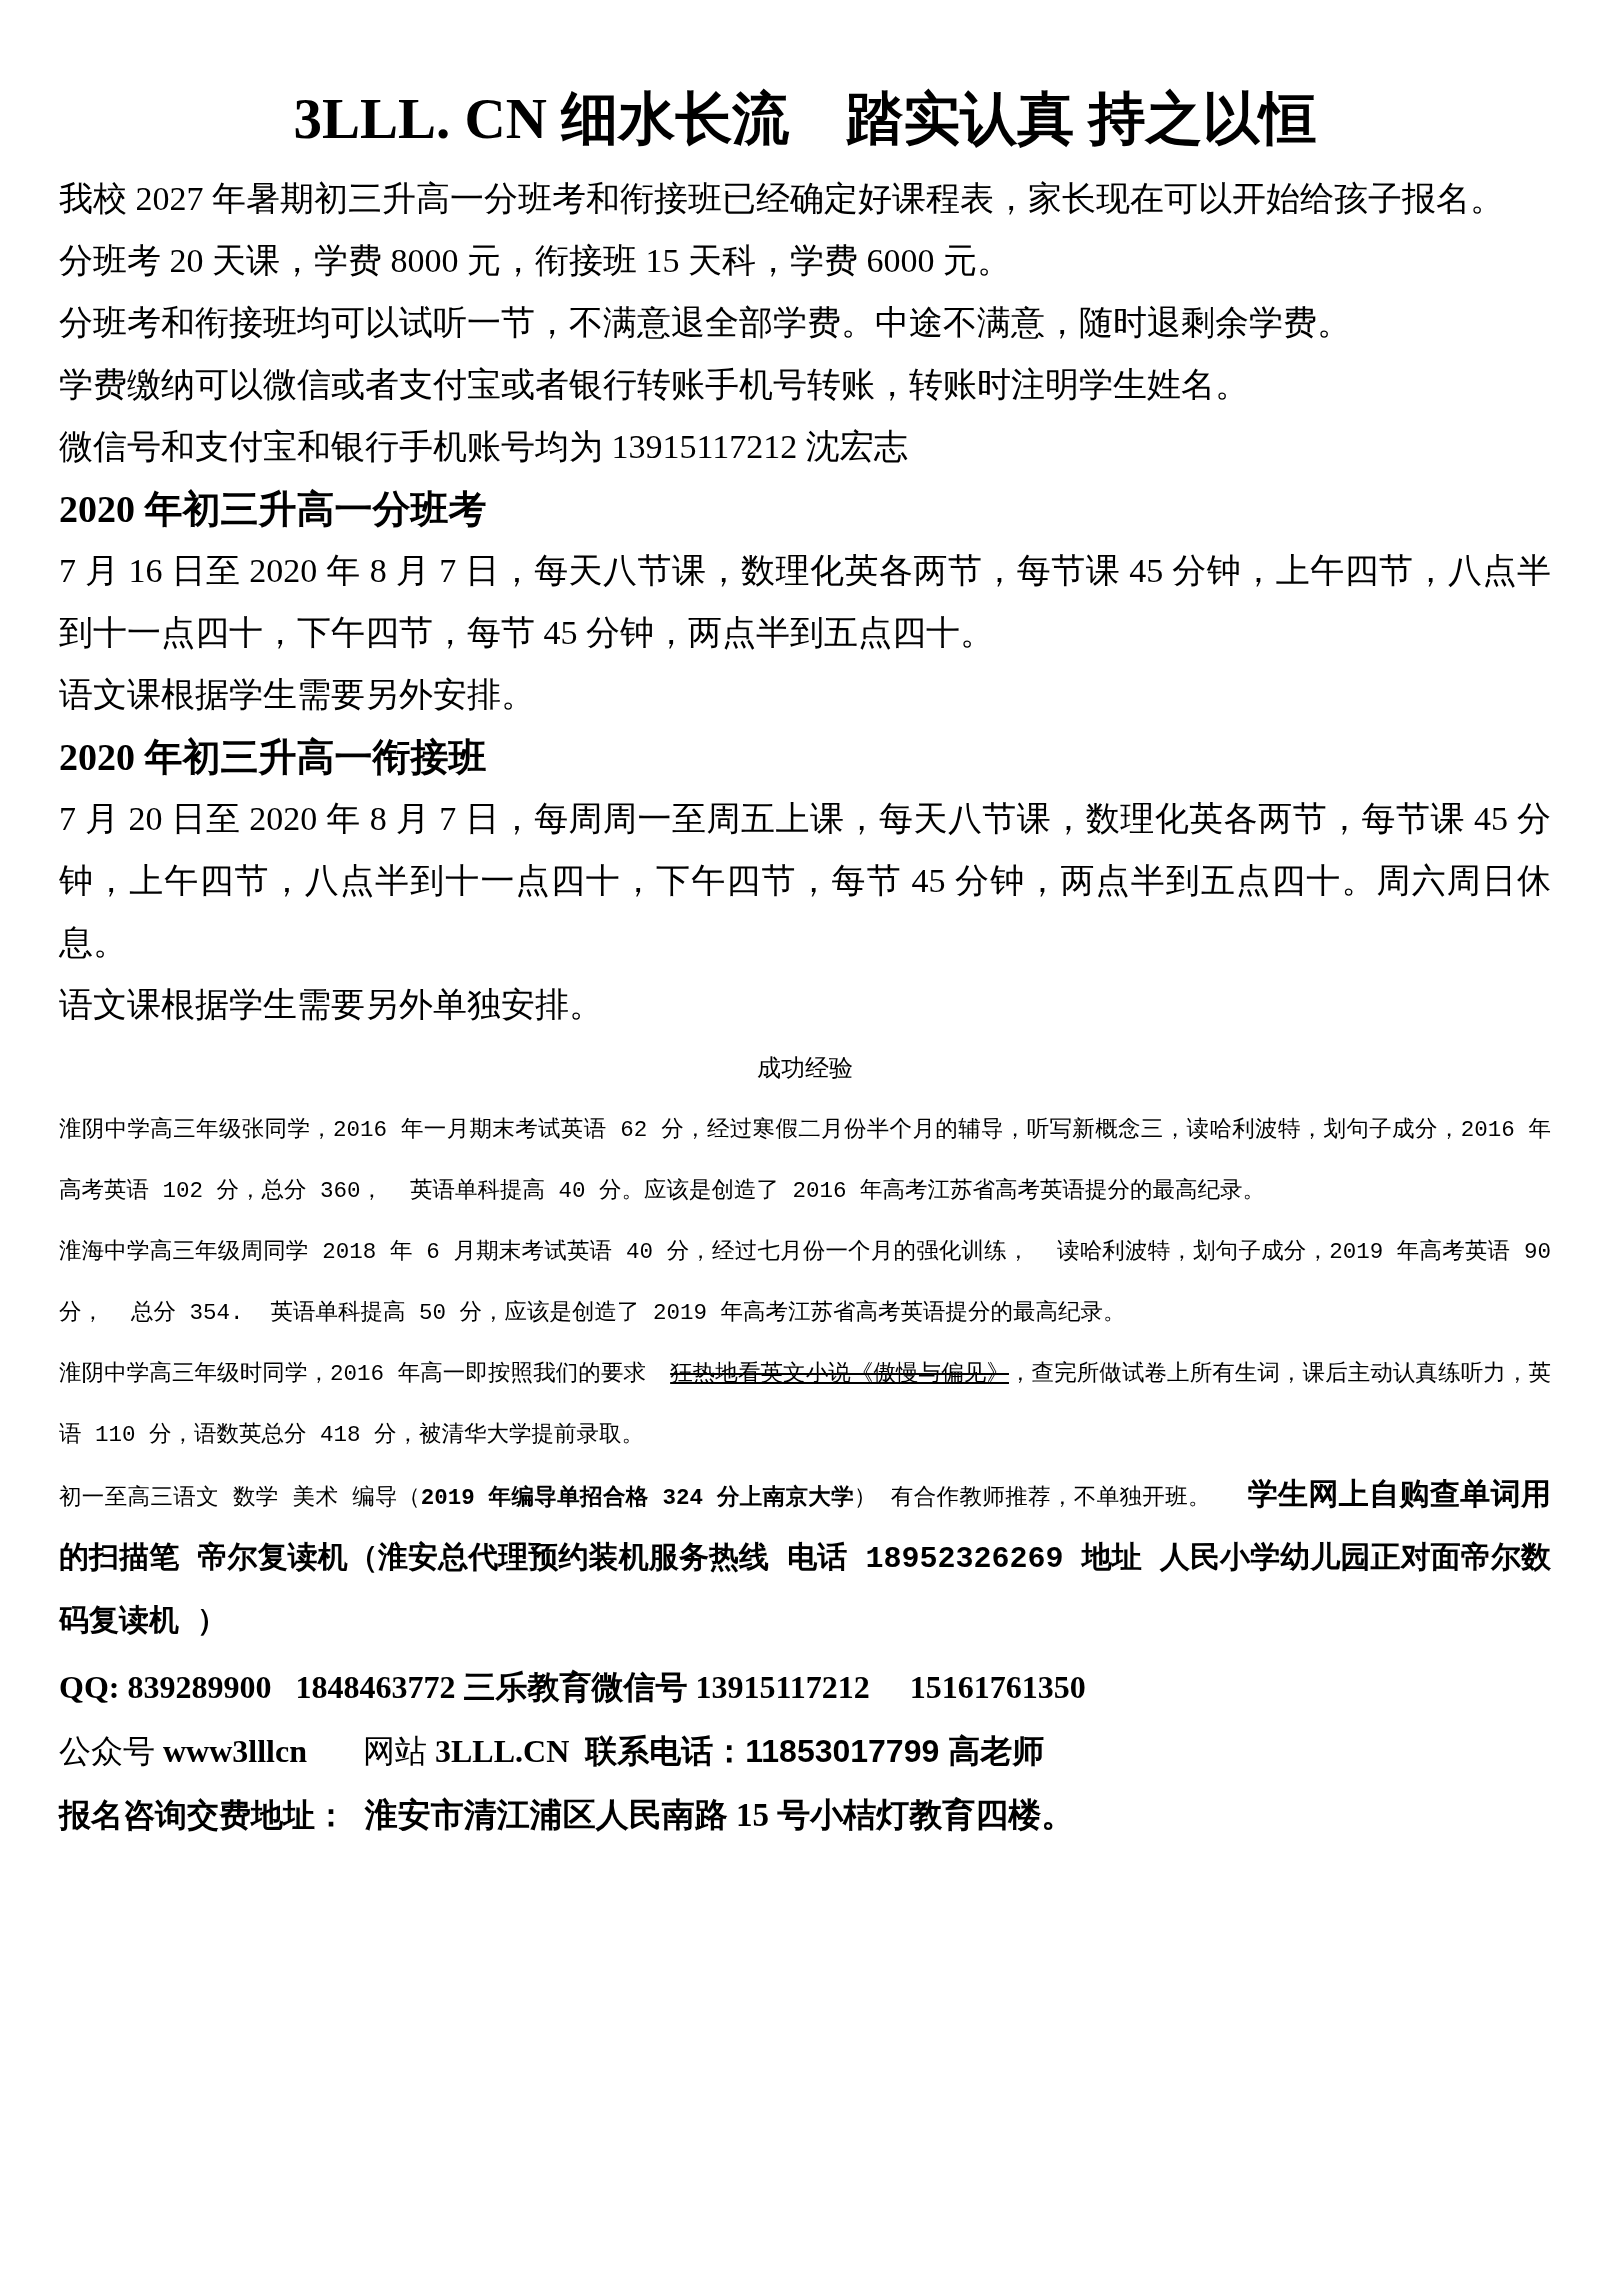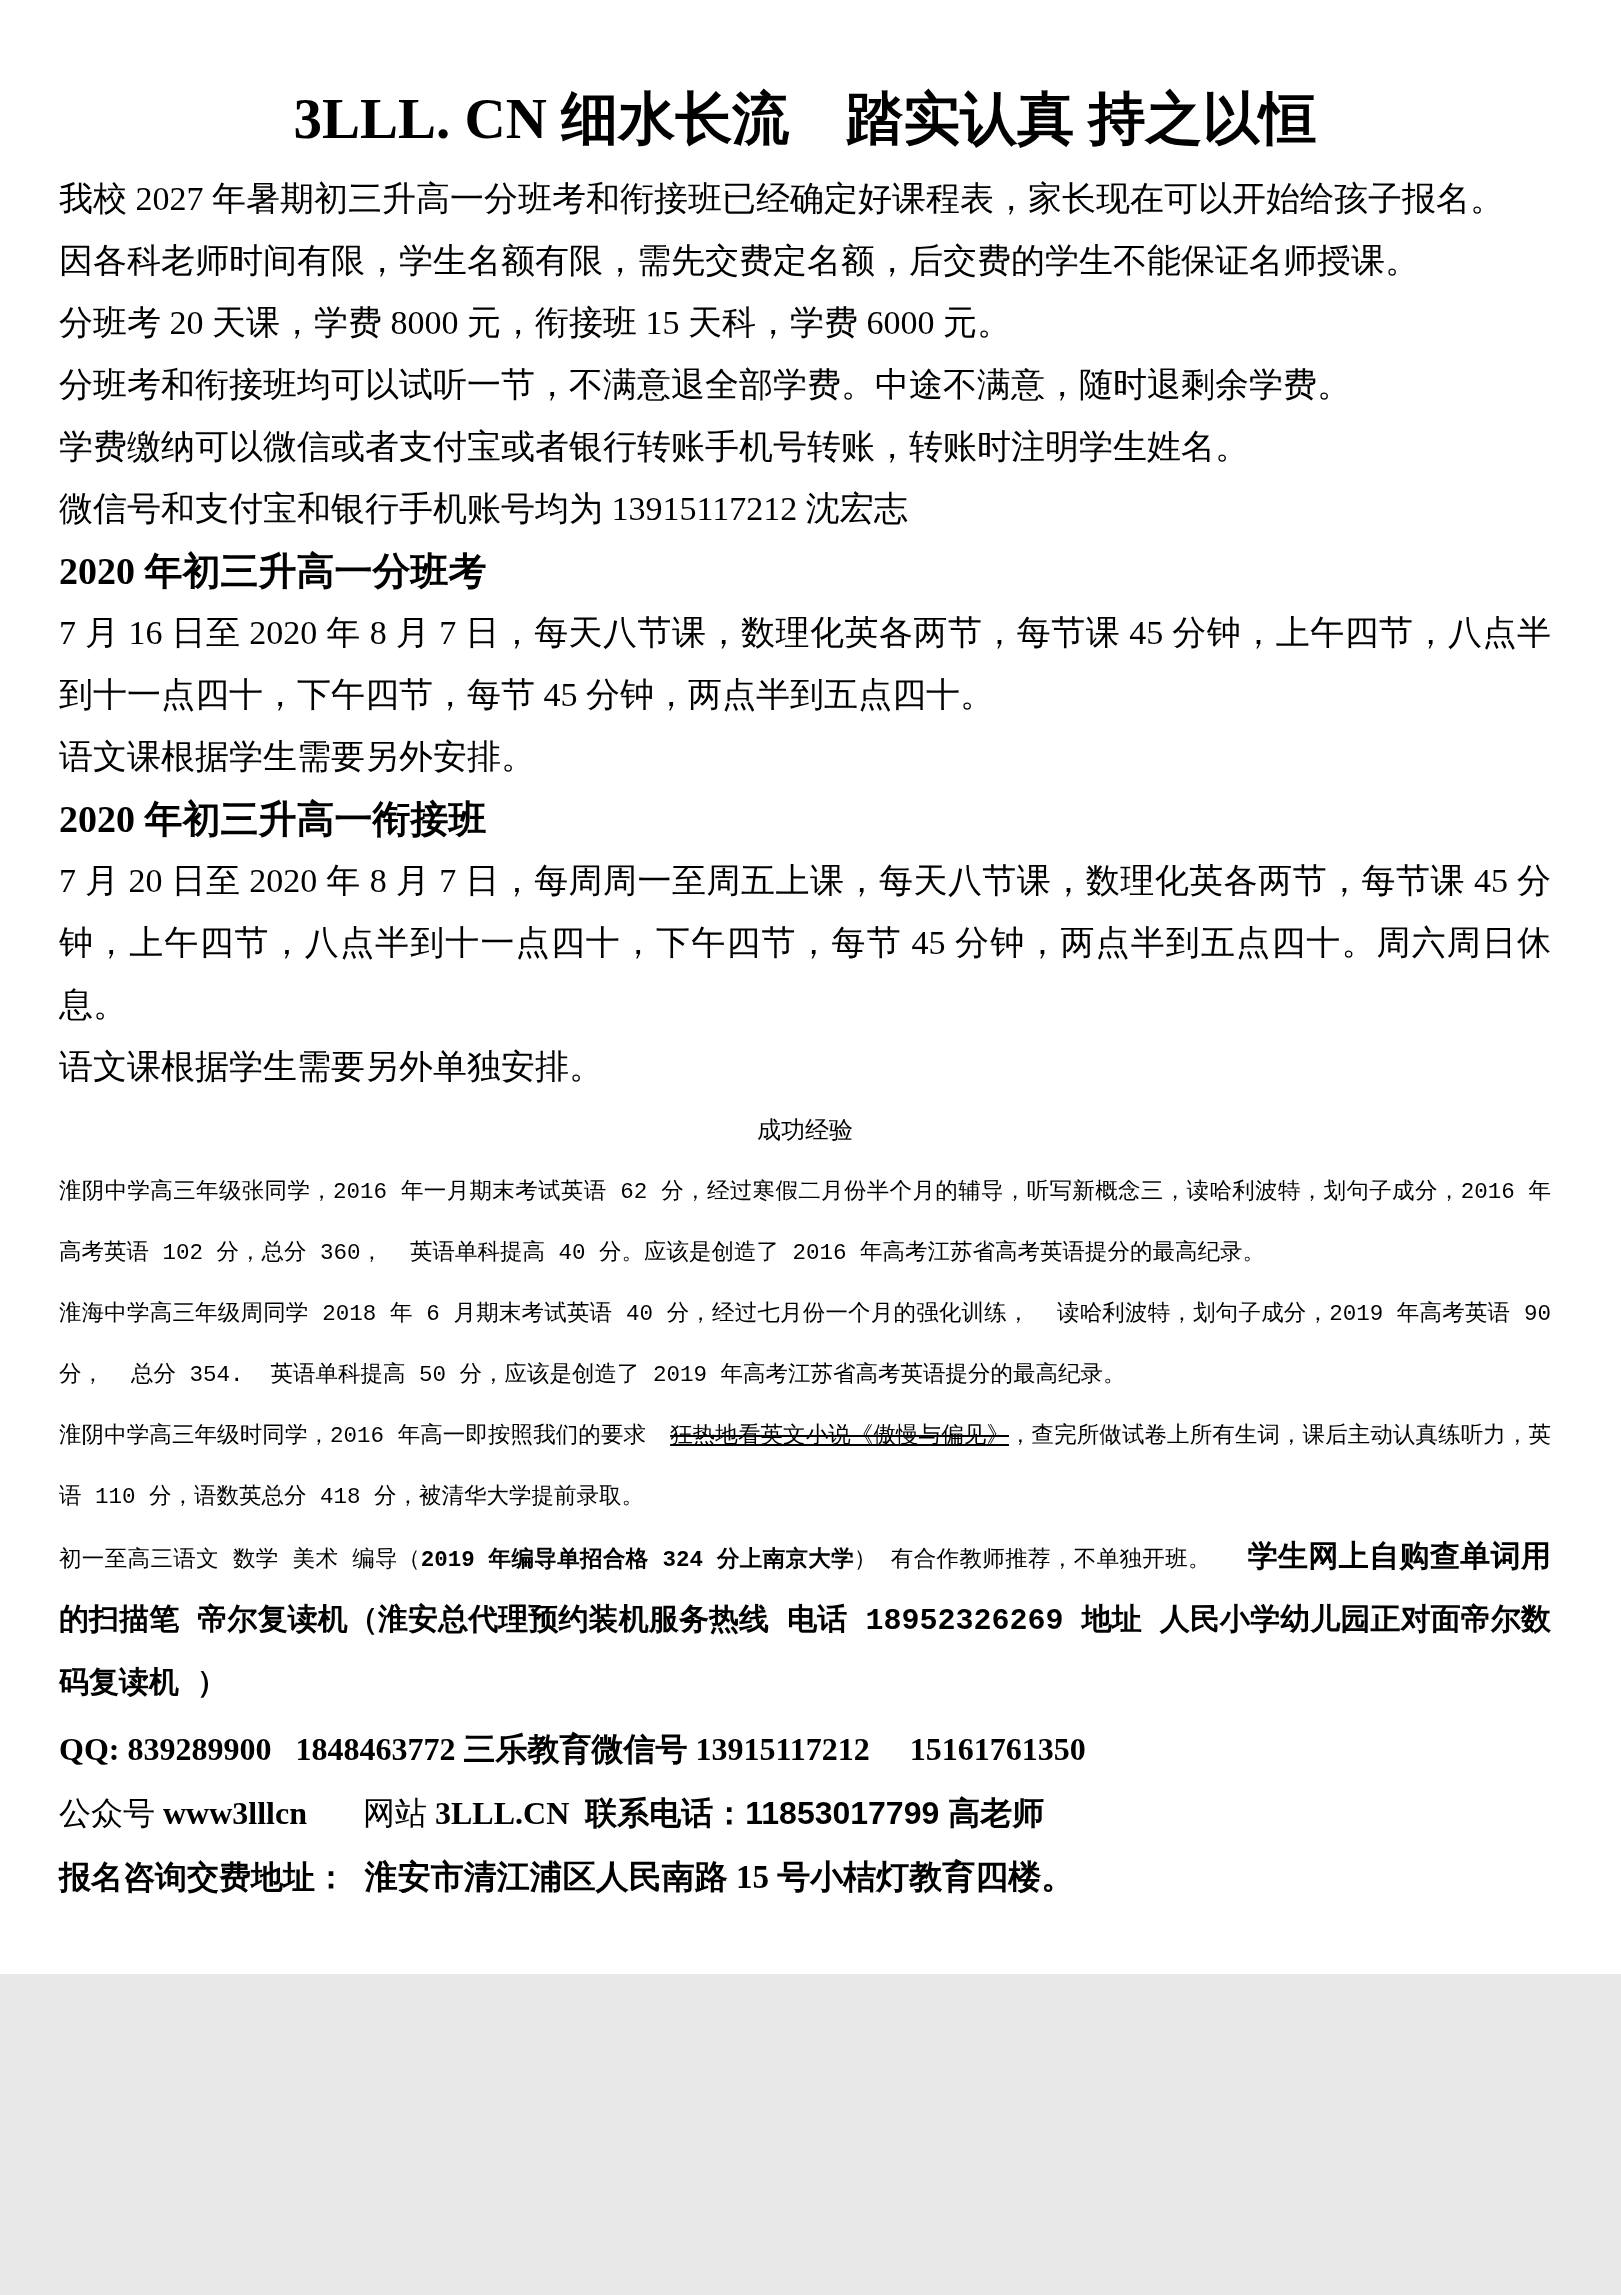--- a/index.html
+++ b/index.html
@@ -1,19 +1,19 @@
 <!DOCTYPE html>
 <html lang="zh" style="font-size:11.6px"><head>
 <meta charset="utf-8">
 <style>
   html,body{margin:0;padding:0;background:#e8e8e8;}
   .page{
     position:relative;
     width:1621px;
-    height:1974px;
+    height:2295px;
     margin:0 auto;
     background:#ffffff;
     color:#000000;
     font-family:"Liberation Serif","DejaVu Serif",serif;
     box-sizing:border-box;
     padding:81px 70px 0 59px;
     overflow:hidden;
   }
   .title{
     font-size:57px;
@@ -84,21 +84,20 @@
   }
 </style>
 </head>
 <body>
 
 <div class="page">
 
   <h1 class="title">3LLL. CN 细水长流　踏实认真 持之以恒</h1>
 
   <p class="body-para">我校 2027 年暑期初三升高一分班考和衔接班已经确定好课程表，家长现在可以开始给孩子报名。</p>
-  <p class="body-para">因各科老师时间有限，学生名额有限，需先交费定名额，后交费的学生不能保证名师授课。</p>
   <p class="body-para">分班考 20 天课，学费 8000 元，衔接班 15 天科，学费 6000 元。</p>
   <p class="body-para">分班考和衔接班均可以试听一节，不满意退全部学费。中途不满意，随时退剩余学费。</p>
   <p class="body-para">学费缴纳可以微信或者支付宝或者银行转账手机号转账，转账时注明学生姓名。</p>
   <p class="body-para">微信号和支付宝和银行手机账号均为 13915117212 沈宏志</p>
 
   <h2 class="section-heading">2020 年初三升高一分班考</h2>
   <p class="body-para">7 月 16 日至 2020 年 8 月 7 日，每天八节课，数理化英各两节，每节课 45 分钟，上午四节，八点半到十一点四十，下午四节，每节 45 分钟，两点半到五点四十。</p>
   <p class="body-para">语文课根据学生需要另外安排。</p>
 
   <h2 class="section-heading">2020 年初三升高一衔接班</h2>

